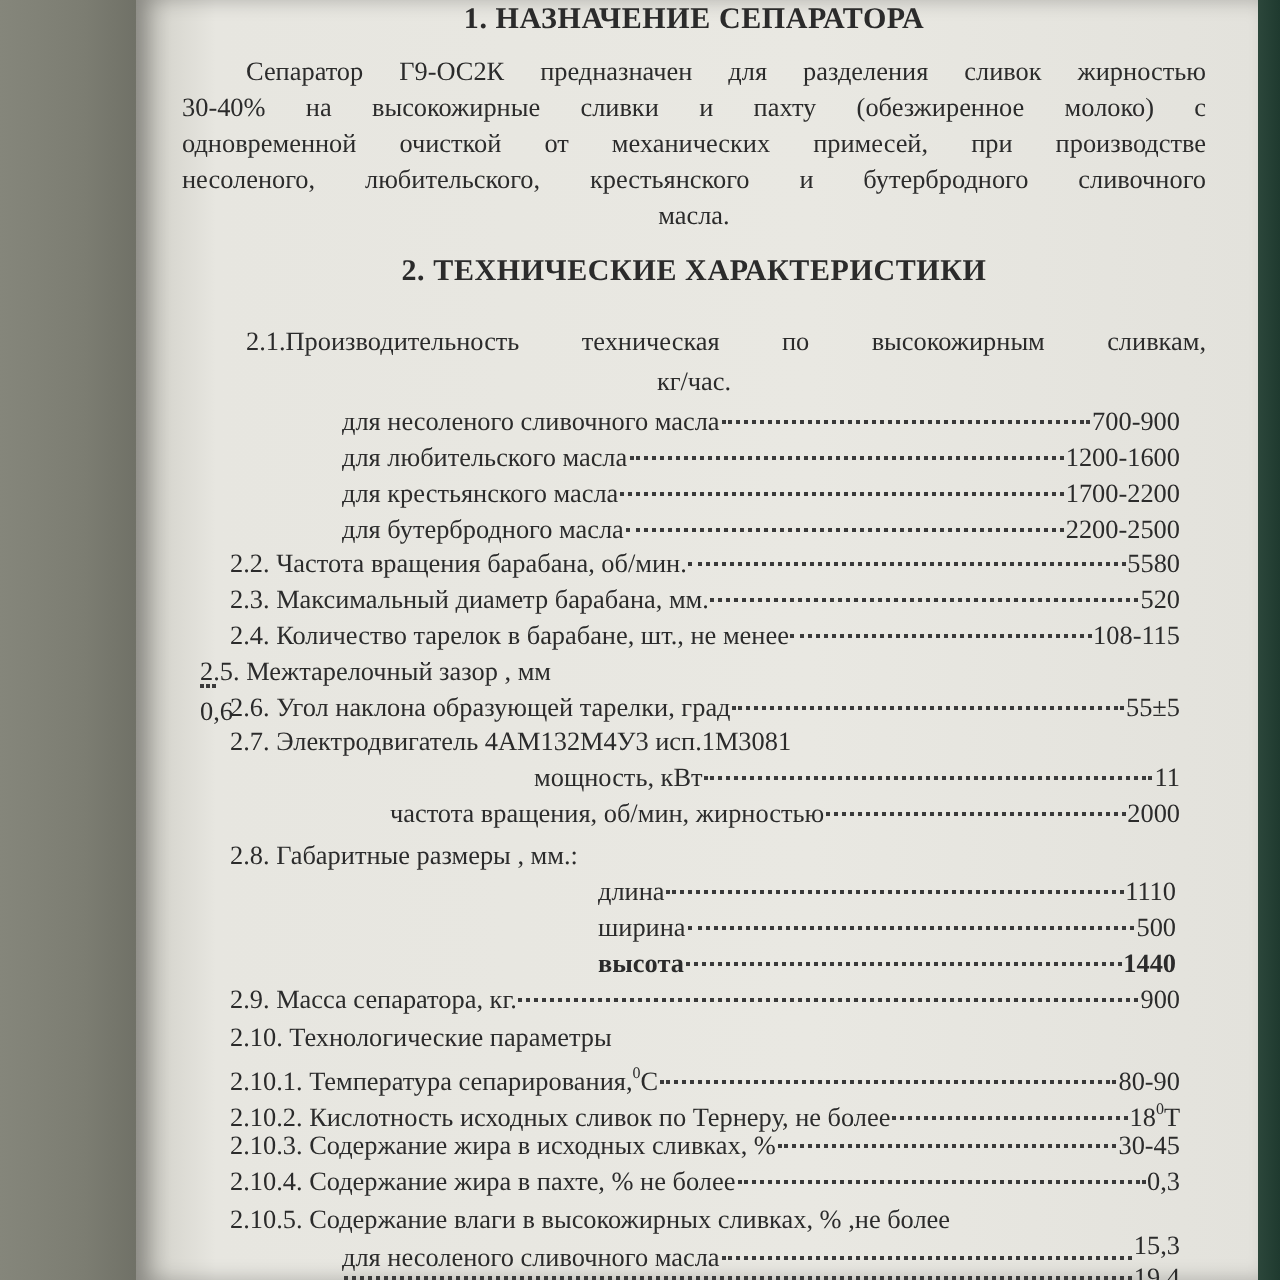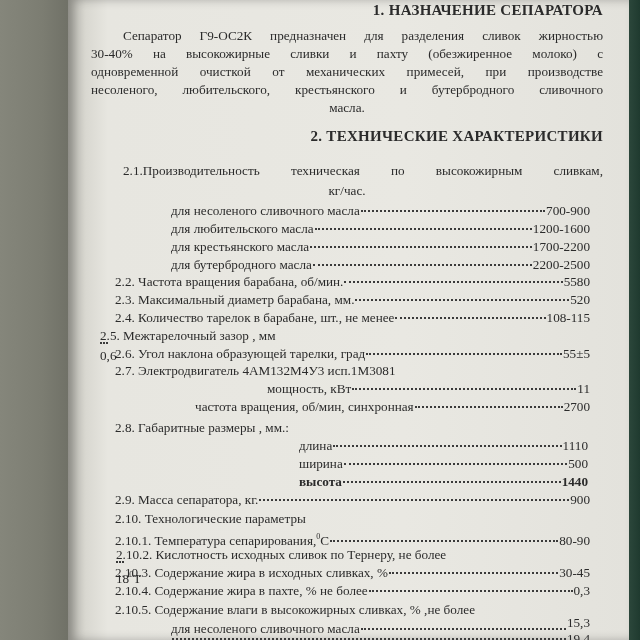--- a/index.html
+++ b/index.html
@@ -18,21 +18,21 @@
     }
     .page {
       position: absolute; left: 68px; top: 0; width: 561px; height: 640px;
       background: linear-gradient(90deg, #b9b8b0 0px, #d9d8d1 18px, #e7e6e0 40px, #e9e8e2 60%, #e3e2dc 100%);
       box-shadow: inset 6px 0 10px rgba(0,0,0,0.25);
       color: #2b2b2b;
       overflow: hidden;
     }
     .page-inner { position: absolute; left: 23px; top: 0; width: 512px; }
     h1, h2 {
-      margin: 0; font-weight: bold; text-align: right; font-size: 15px;
+      margin: 0; font-weight: bold; text-align: center; font-size: 15px;
       letter-spacing: 0.3px;
       position: absolute; left: 0; width: 100%;
     }
     .p {
       position: absolute; left: 0; width: 512px; font-size: 13.2px; line-height: 20px; text-align: center;
     }
     .just { text-align: justify; text-align-last: justify; }
     .row {
       position: absolute; display: flex; align-items: baseline;
       font-size: 13.2px; line-height: 18px; white-space: nowrap;
@@ -116,23 +116,23 @@
 
     <div class="row" style="top:362px; left:24px;">
       <span class="lbl">2.7. Электродвигатель  4АМ132М4У3 исп.1М3081</span>
     </div>
     <div class="row" style="top:380px; left:176px; width:323px;">
       <span class="lbl">мощность, кВт</span>
         <span class="dots"></span>
         <span class="val">11</span>
     </div>
     <div class="row" style="top:398px; left:104px; width:395px;">
-      <span class="lbl">частота вращения, об/мин, синхронная</span>
+      <span class="lbl">частота вращения, об/мин, жирностью</span>
         <span class="dots"></span>
-        <span class="val">2700</span>
+        <span class="val">2000</span>
     </div>
 
     <div class="row" style="top:419px; left:24px;">
       <span class="lbl">2.8. Габаритные размеры , мм.:</span>
     </div>
     <div class="row" style="top:437px; left:208px; width:289px;">
       <span class="lbl">длина</span>
         <span class="dots"></span>
         <span class="val">1110</span>
     </div>
@@ -155,21 +155,21 @@
 
     <div class="row" style="top:510px; left:24px;">
       <span class="lbl">2.10. Технологические параметры</span>
     </div>
 
     <div class="row" style="top:528px; left:24px; width:475px;">
       <span class="lbl"><span>2.10.1. Температура сепарирования,</span><span class="sup">0</span><span>С</span></span>
         <span class="dots"></span>
         <span class="val">80-90</span>
     </div>
-    <div class="row" style="top:546px; left:24px; width:475px;flex-direction:column;">
+    <div class="row" style="top:546px; left:24px; width:475px;">
       <span class="lbl">2.10.2. Кислотность исходных сливок по Тернеру, не более</span>
         <span class="dots"></span>
         <span class="val"><span>18</span><span class="sup">0</span><span>Т</span></span>
     </div>
     <div class="row" style="top:564px; left:24px; width:475px;">
       <span class="lbl">2.10.3. Содержание жира в исходных сливках, %</span>
         <span class="dots"></span>
         <span class="val">30-45</span>
     </div>
     <div class="row" style="top:582px; left:24px; width:475px;">

